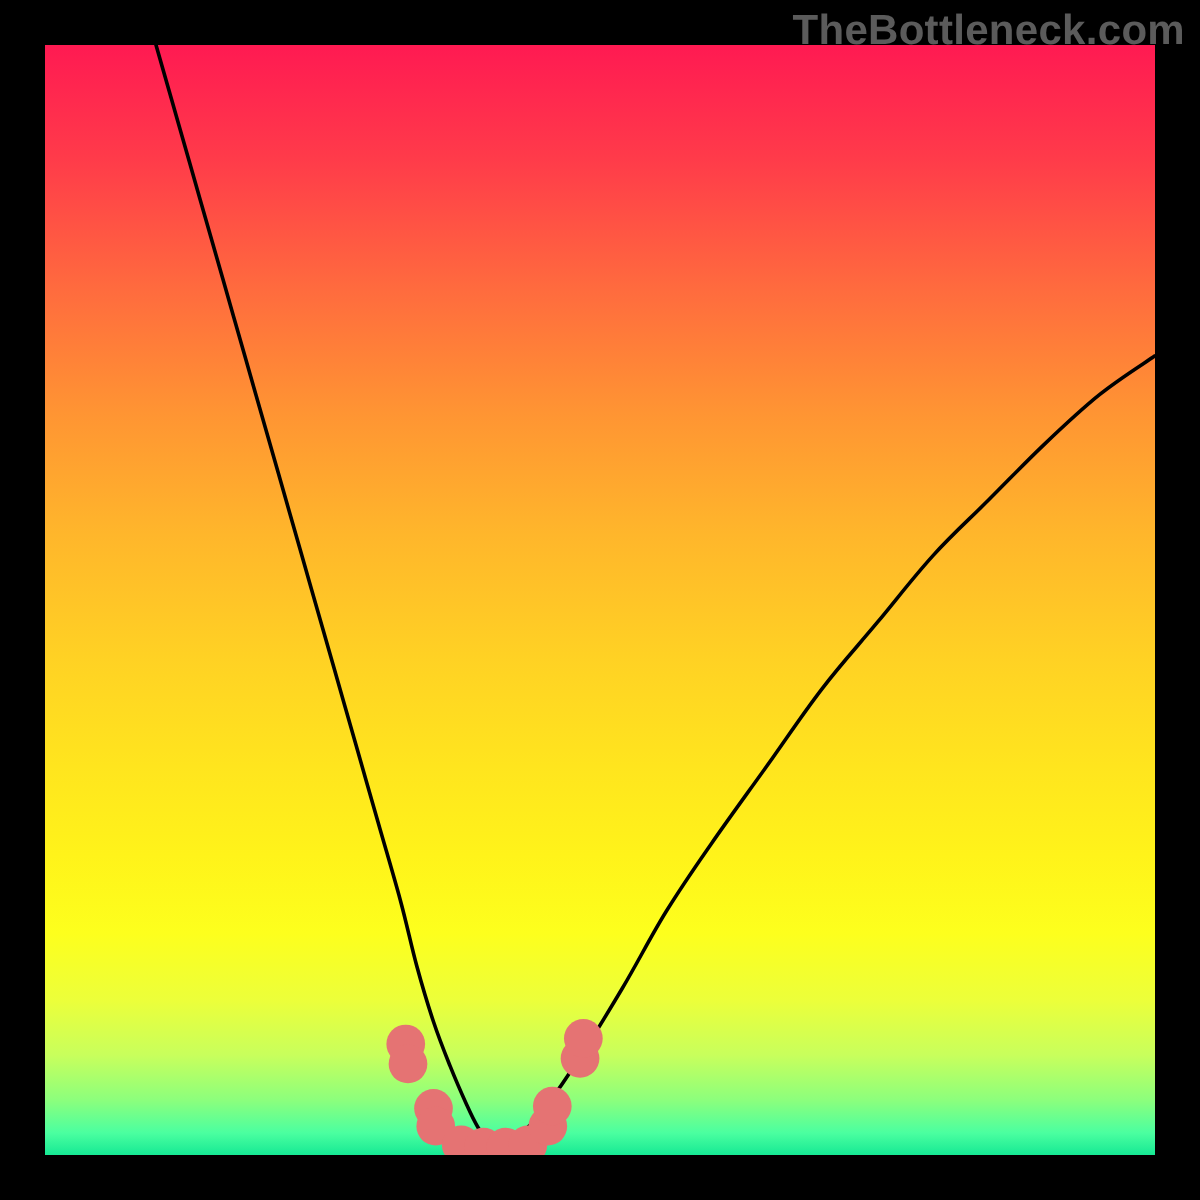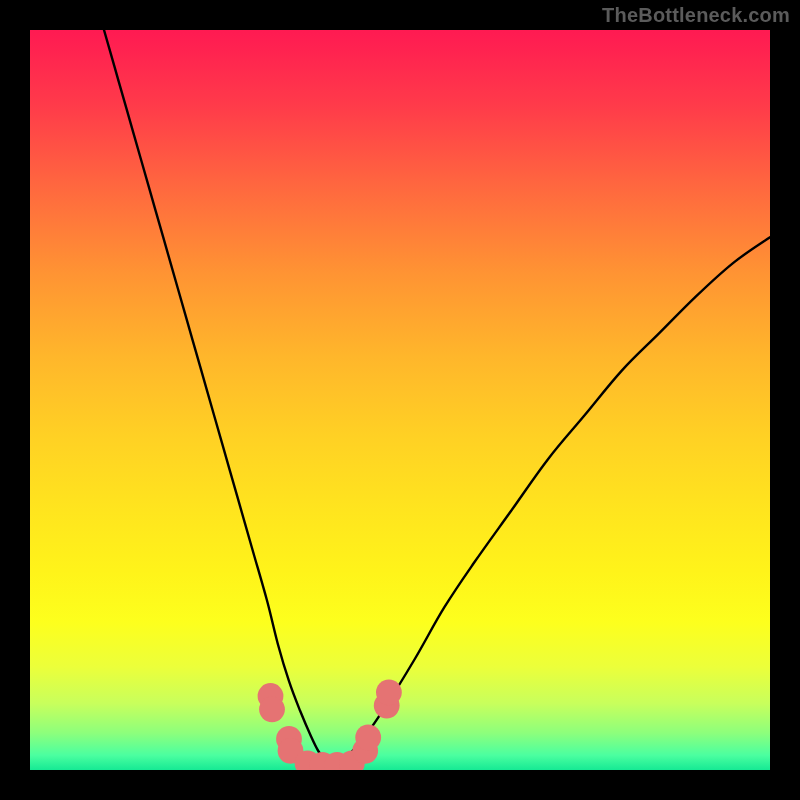--- a/index.html
+++ b/index.html
@@ -39,21 +39,21 @@
       #8dff7c 95%,
       #4bffa0 98%,
       #16e994 100%
     );
   }
   .watermark {
     position: absolute;
     top: 4px;
     right: 10px;
     font-family: Arial, Helvetica, sans-serif;
-    font-size: 20px;
+    font-size: 28px;
     font-weight: 600;
     color: #5b5b5b;
     letter-spacing: 0.2px;
     user-select: none;
   }
   svg.curve {
     position: absolute;
     left: 0;
     top: 0;
   }

